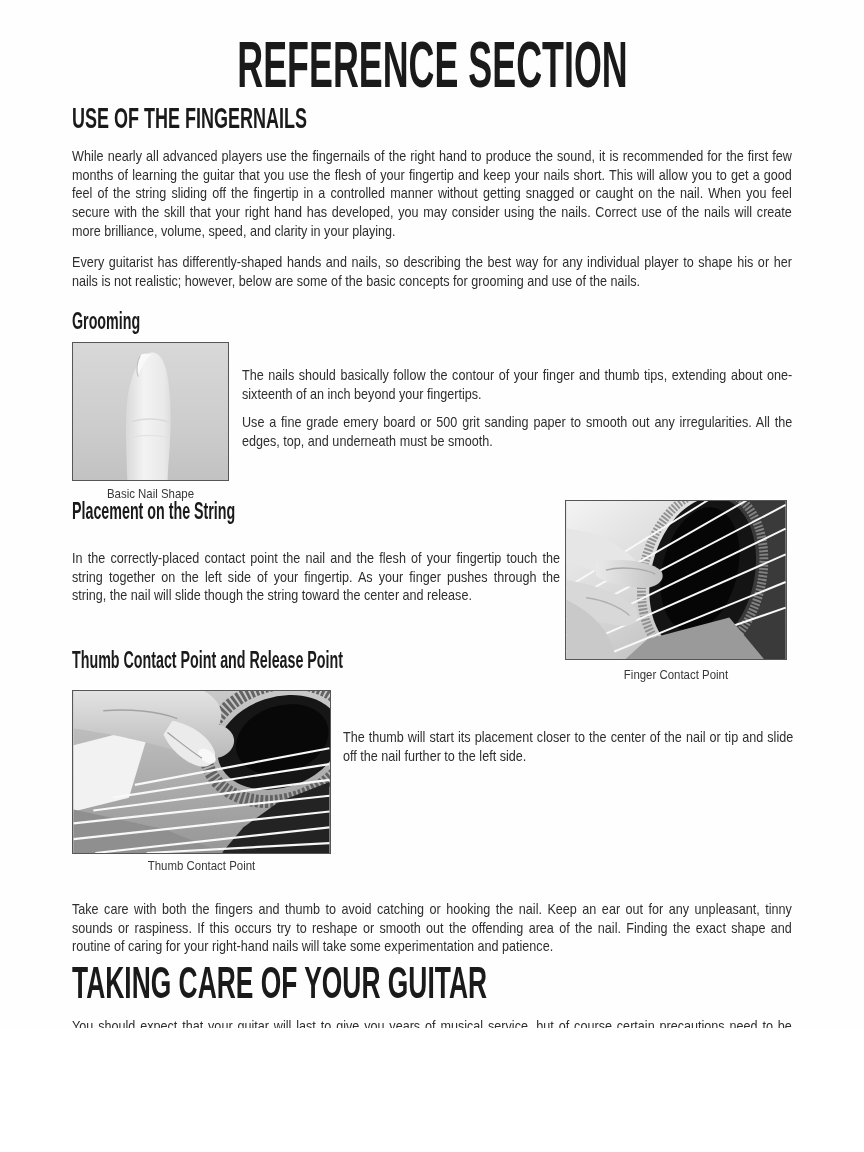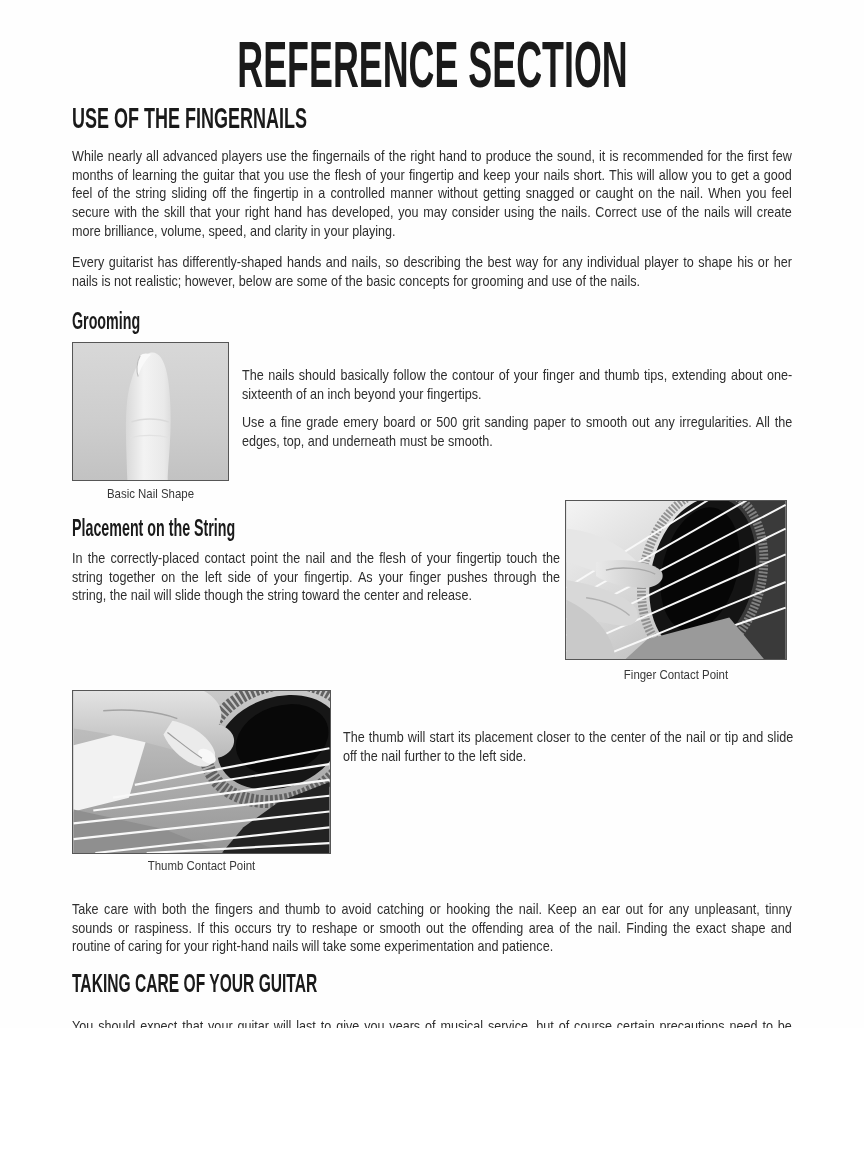--- a/index.html
+++ b/index.html
@@ -19,21 +19,21 @@
   
   .display { font-weight: 700; color: #1a1a1a; white-space: nowrap; }
   .display .squeeze { display: inline-block; transform-origin: 0 50%; }
 
   .page-title { width: 720px; text-align: center; font-size: 64px; line-height: 66px; }
   .page-title .squeeze { transform: scaleX(0.56); transform-origin: 50% 50%; }
 
   .h1 { font-size: 30px; line-height: 34px; text-align: right; }
   .h1 .squeeze { transform: scaleX(0.60); }
 
-  .h1-big { font-size: 26px; line-height: 42px; }
+  .h1-big { font-size: 44px; line-height: 42px; }
   .h1-big .squeeze { transform: scaleX(0.60); }
 
   .h2 { font-size: 23px; line-height: 28px; }
   .h2 .squeeze { transform: scaleX(0.62); }
 
   
   .body {
     font-size: 15px;
     line-height: 18.7px;
     text-align: justify;
@@ -106,21 +106,21 @@
   </div>
   <div class="abs caption" style="left:72px; top:486px; width:157px;">
     <span>Basic Nail Shape</span>
   </div>
 
   <div class="abs body" style="left:242px; top:366px; width:655px;">
     <p>The nails should basically follow the contour of your finger and thumb tips, extending about one-sixteenth of an inch beyond your fingertips.</p>
     <p>Use a fine grade emery board or 500 grit sanding paper to smooth out any irregularities. All the edges, top, and underneath must be smooth.</p>
   </div>
 
-  <div class="abs display h2" style="left:72px; top:514px;">
+  <div class="abs display h2" style="left:72px; top:497px;">
     <span class="squeeze">Placement on the String</span>
   </div>
 
   <div class="abs body" style="left:72px; top:549px; width:581px;">
     <p>In the correctly-placed contact point the nail and the flesh of your fingertip touch the string together on the left side of your fingertip. As your finger pushes through the string, the nail will slide though the string toward the center and release.</p>
   </div>
 
   <div class="abs" style="left:565px; top:500px;">
     <svg class="photo" width="222" height="160" viewBox="0 0 222 160" aria-hidden="true">
       <defs>
@@ -156,20 +156,23 @@
       <path d="M0,80 C30,85 60,95 70,108 C76,118 70,128 55,126 C35,124 10,116 0,110 Z" fill="#d8d8d8"></path>
       <path d="M0,100 C26,113 46,132 50,160 L0,160 Z" fill="#c9c9c9"></path>
       <path d="M40,70 C55,66 78,68 90,74" stroke="#a8a8a8" stroke-width="1.4" fill="none"></path>
       <path d="M20,98 C38,100 55,108 64,116" stroke="#b0b0b0" stroke-width="1.4" fill="none"></path>
     </svg>
   </div>
   <div class="abs caption" style="left:565px; top:667px; width:222px;">
     <span>Finger Contact Point</span>
   </div>
 
+  <div class="abs display h2" style="left:72px; top:646px;">
+    <span class="squeeze">Thumb Contact Point and Release Point</span>
+  </div>
 
   <div class="abs" style="left:72px; top:690px;">
     <svg class="photo" width="259" height="164" viewBox="0 0 259 164" aria-hidden="true">
       <defs>
         <linearGradient id="tcpBg" x1="0" y1="0" x2="0" y2="1">
           <stop offset="0" stop-color="#c9c9c9"></stop>
             <stop offset="1" stop-color="#969696"></stop>
         </linearGradient>
         <linearGradient id="tcpHand" x1="0" y1="0" x2="0" y2="1">
           <stop offset="0" stop-color="#e3e3e3"></stop>

